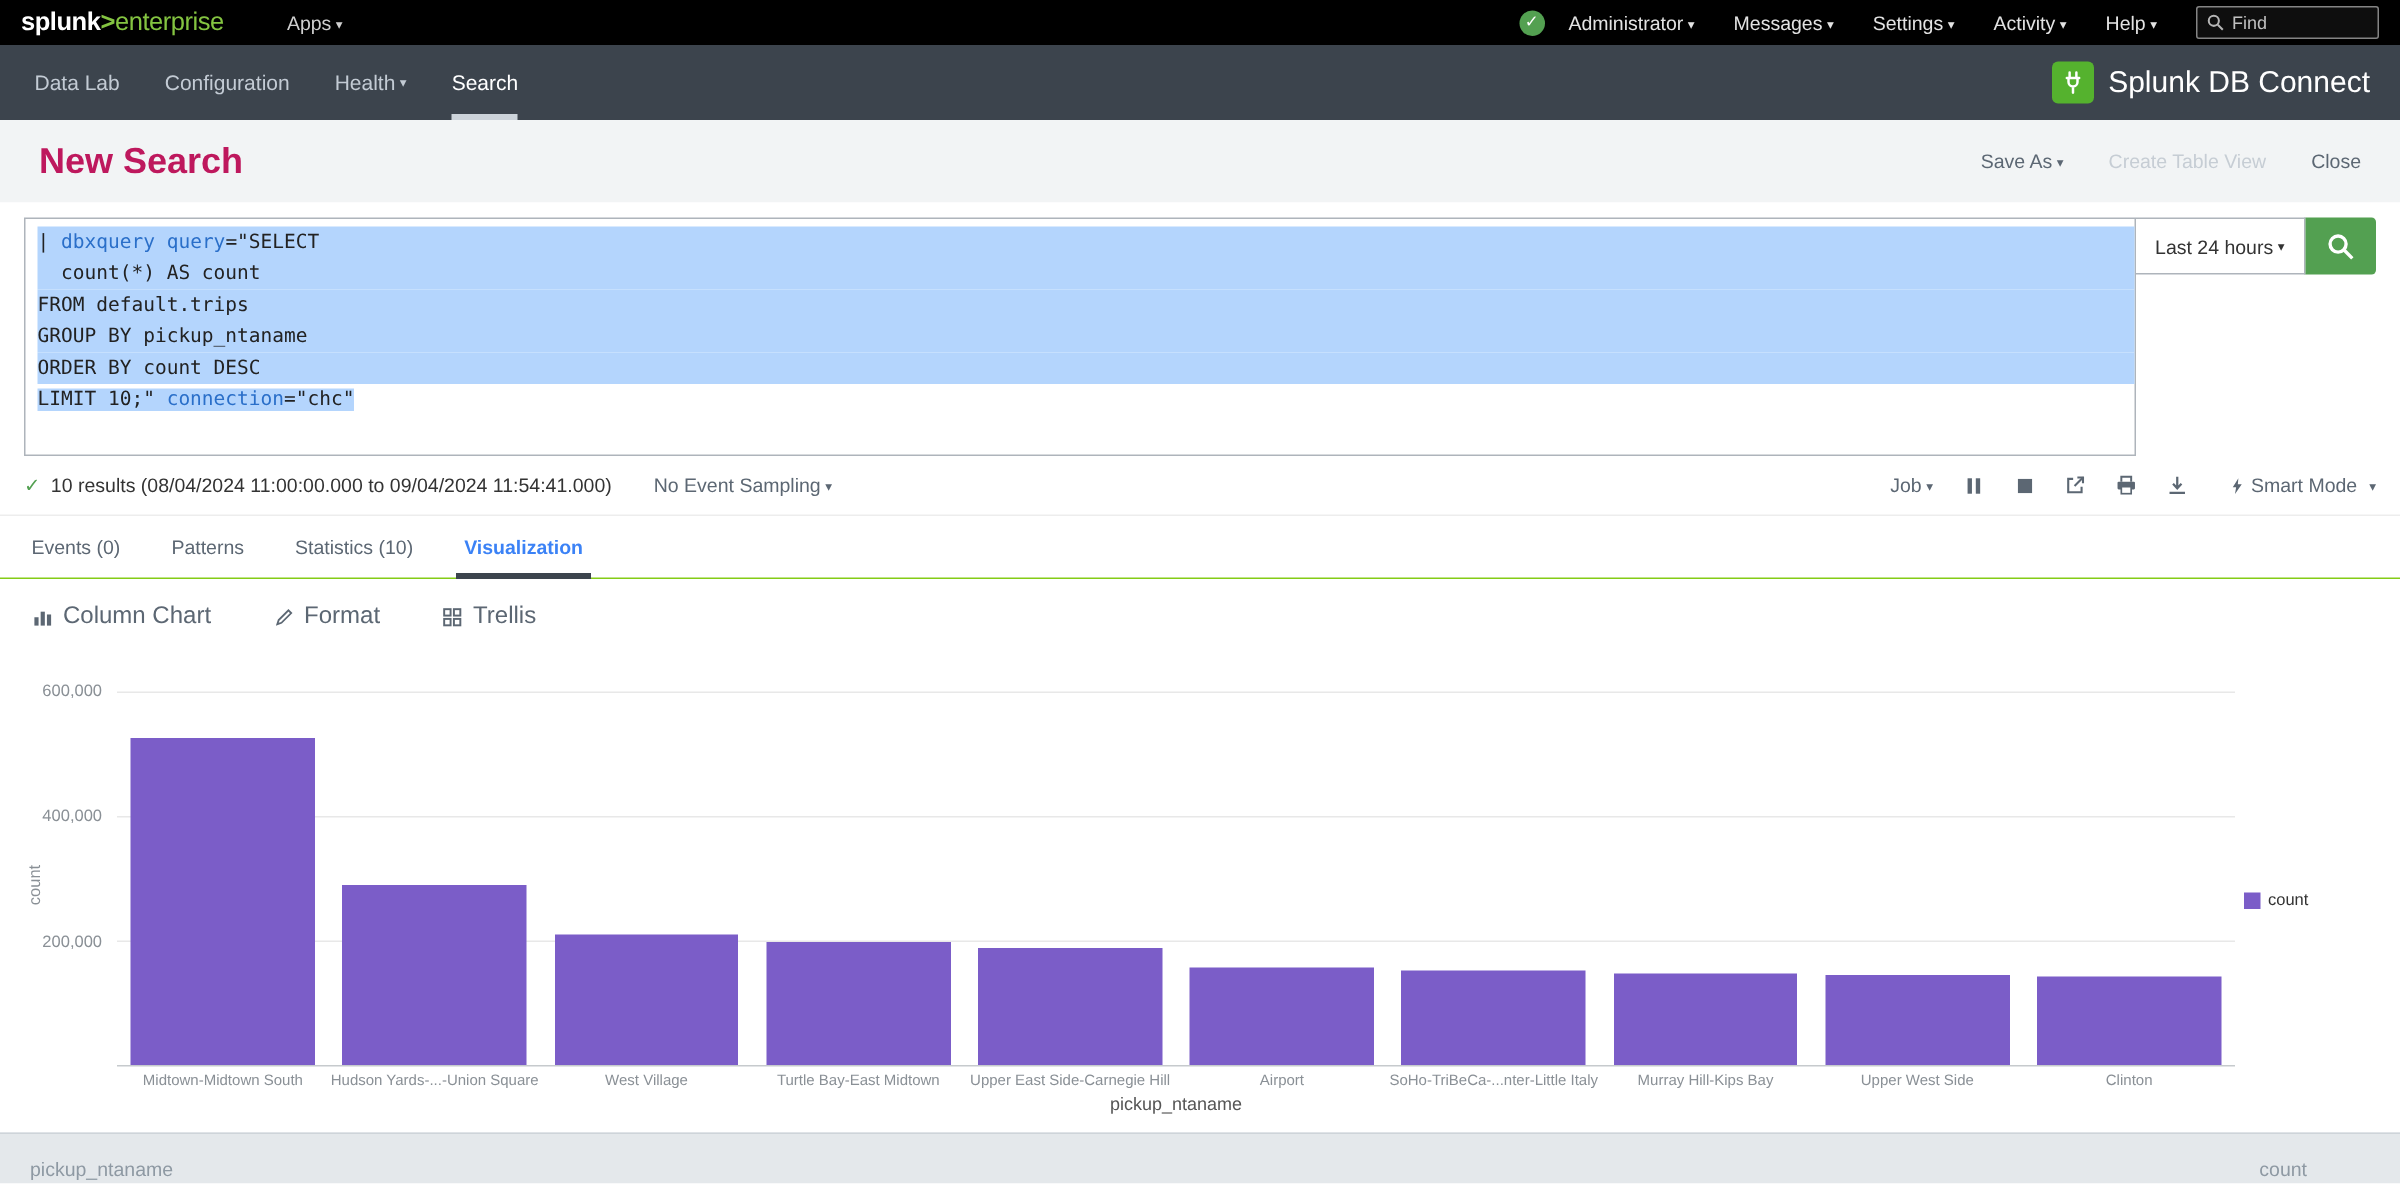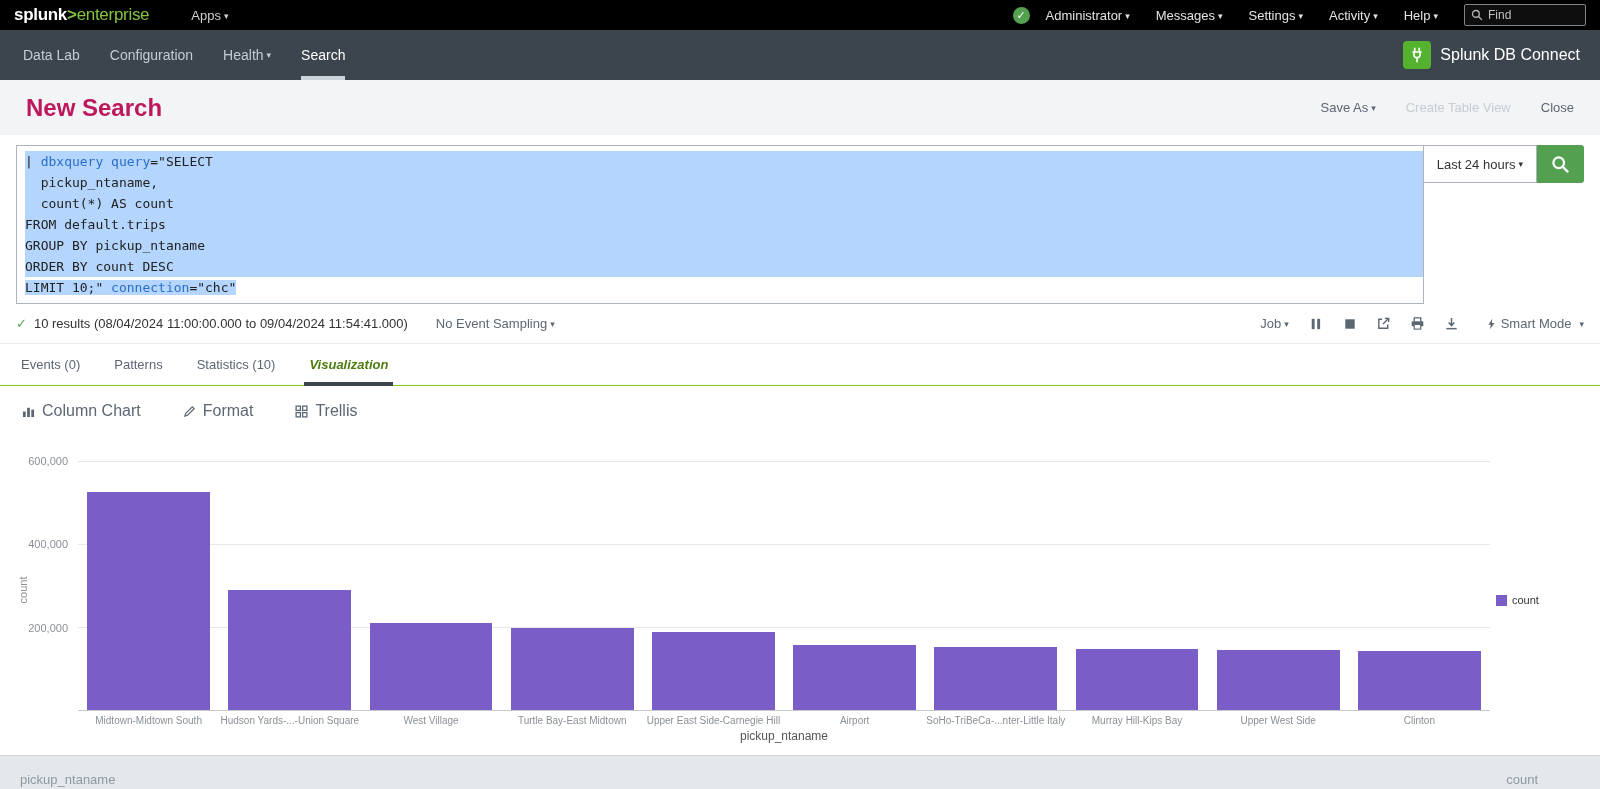--- a/index.html
+++ b/index.html
@@ -24,21 +24,21 @@
                     width:88px; margin-left:5px; font-family:"Liberation Sans",sans-serif; }
   .find-box input::placeholder { color:#c0c0c0; }
 
   
   .appbar { height:50px; background:var(--appbar-bg,#3c444d); display:flex; align-items:stretch; padding:0 8px; }
   .appbar-item { display:flex; align-items:center; padding:0 15px; font-size:14px; color:#c3cbd4;
                  cursor:pointer; position:relative; white-space:nowrap; }
   .appbar-item.active { color:#fff; }
   .appbar-item.active::after { content:""; position:absolute; left:15px; right:15px; bottom:0; height:4px; background:#ccd3da; }
   .appbar-spacer { flex:1; }
-  .appbar-app { display:flex; align-items:center; gap:9px; color:#fff; font-size:16px; padding-right:12px; cursor:pointer; }
+  .appbar-app { display:flex; align-items:center; gap:9px; color:#fff; font-size:20px; padding-right:12px; cursor:pointer; }
   .dbx-icon { width:28px; height:28px; border-radius:4px; background:#55b22e; display:flex;
               align-items:center; justify-content:center; }
 
   
   .page-header { height:55px; background:#f2f4f5; display:flex; align-items:center; padding:0 26px; }
   .page-title { font-size:24px; font-weight:bold; color:#be185d; }
   .header-actions { margin-left:auto; display:flex; align-items:center; gap:30px; font-size:13px; }
   .header-link { color:#5c6773; cursor:pointer; white-space:nowrap; }
   .header-link.disabled { color:#c6cdd4; cursor:default; }
 
@@ -63,21 +63,21 @@
   .sampling { color:#5c6773; margin-left:28px; cursor:pointer; }
   .job-controls { margin-left:auto; display:flex; align-items:center;justify-content:space-between; }
   .job-label { color:#5c6773; cursor:pointer; margin-right:10px; }
   .jc-icon { width:34px; height:24px; display:flex; align-items:center; justify-content:center; cursor:pointer; }
   .smart-mode { display:flex; align-items:center; color:#5c6773; margin-left:18px; cursor:pointer; gap:5px; }
 
   
   .tabs { display:flex; padding:0 16px; border-bottom:1px solid #84cc16; height:42px; background:#fff; }
   .tab { padding:0 5px; margin-right:24px; display:flex; align-items:center; font-size:13px;
          color:#5c6773; cursor:pointer; position:relative; white-space:nowrap; }
-  .tab.active { color:#4d7c0f; font-weight:bold;font-style:italic; }
+  .tab.active { color:#3b82f6; font-weight:bold; }
   .tab.active::after { content:""; position:absolute; left:0; right:0; bottom:-1px; height:4px; background:#3c444d; }
 
   
   .viz-toolbar { display:flex; align-items:center; padding:0 22px; height:50px; gap:42px; background:#fff; }
   .viz-btn { display:flex; align-items:center; gap:7px; font-size:16px; color:#5c6773; cursor:pointer; }
 
   
   .chart-section { position:relative; background:#fff; height:316px; }
   .y-axis-title { position:absolute; left:10px; top:148px; transform:rotate(-90deg);
                   transform-origin:center; font-size:11px; color:#8a9096; }
@@ -167,21 +167,20 @@
   <div class="header-actions">
     <div class="header-link"><span>Save As</span><span class="caret">▾</span></div>
     <div class="header-link disabled"><span>Create Table View</span></div>
     <div class="header-link"><span>Close</span></div>
   </div>
 </div>
 
 <div class="search-section">
   <div class="search-box">
       <div class="q-line sel-full"><span class="q-text"><span class="q-plain">| </span><span class="q-kw">dbxquery</span><span class="q-plain"> </span><span class="q-kw">query</span><span class="q-plain">="SELECT</span></span></div>
-      <div class="q-line sel-full"><span class="q-text"><span class="q-plain">  pickup_ntaname,</span></span></div>
       <div class="q-line sel-full"><span class="q-text"><span class="q-plain">  count(*) AS count</span></span></div>
       <div class="q-line sel-full"><span class="q-text"><span class="q-plain">FROM default.trips</span></span></div>
       <div class="q-line sel-full"><span class="q-text"><span class="q-plain">GROUP BY pickup_ntaname</span></span></div>
       <div class="q-line sel-full"><span class="q-text"><span class="q-plain">ORDER BY count DESC</span></span></div>
       <div class="q-line sel-text"><span class="q-text"><span class="q-plain">LIMIT 10;" </span><span class="q-kw">connection</span><span class="q-plain">="chc"</span></span></div>
     </div>
   <div class="time-btn">
     <span>Last 24 hours</span>
       <span class="caret">▾</span>
   </div>

